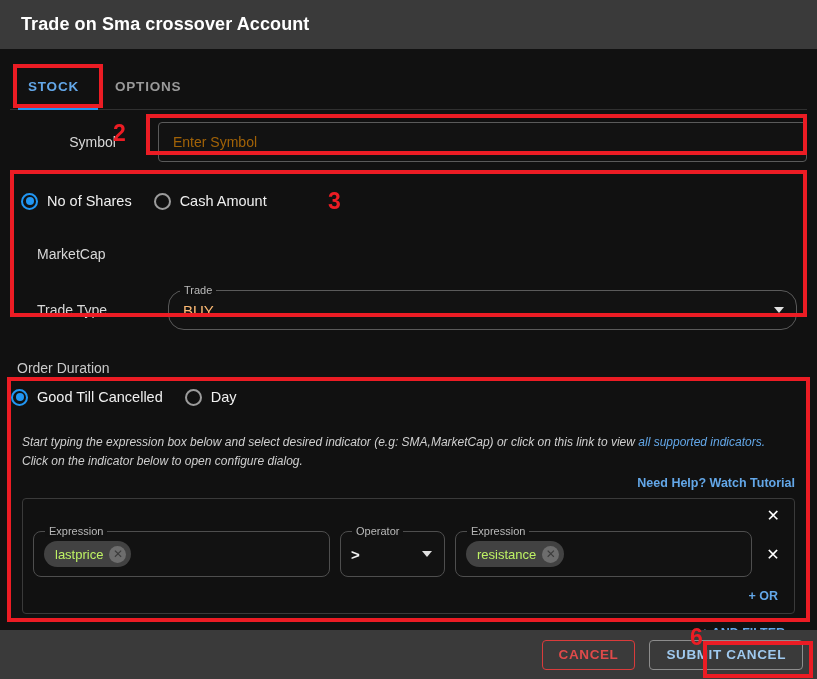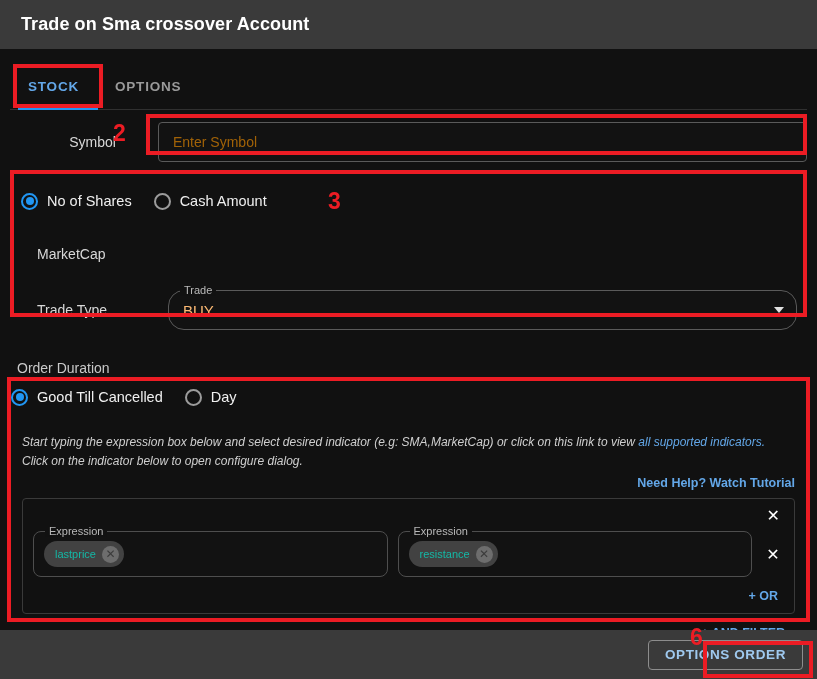--- a/index.html
+++ b/index.html
@@ -309,22 +309,22 @@
   .chip {
     display: inline-flex;
     align-items: center;
     height: 26px;
     background: #424242;
     border-radius: 13px;
     padding: 0 5px 0 11px;
     cursor: pointer;
   }
   .chip-label {
-    font-size: 11px;
-    color: #14b8a6;
+    font-size: 13px;
+    color: #bef264;
     margin-right: 6px;
   }
   .chip-x {
     width: 17px;
     height: 17px;
     border-radius: 50%;
     background: #6d6d6d;
     color: #3b3b3b;
     font-size: 12px;
     line-height: 17px;
@@ -490,20 +490,25 @@
 
         <div class="expr-row">
           <div class="expr-field expr-left">
             <span class="legend">Expression</span>
             <span class="chip">
               <span class="chip-label">lastprice</span>
               <span class="chip-x">✕</span>
             </span>
           </div>
 
+          <div class="expr-field expr-op">
+            <span class="legend">Operator</span>
+            <span class="op-value">&gt;</span>
+            <span class="caret"></span>
+          </div>
 
           <div class="expr-field expr-right">
             <span class="legend">Expression</span>
             <span class="chip">
               <span class="chip-label">resistance</span>
               <span class="chip-x">✕</span>
             </span>
           </div>
 
           <div class="row-x">✕</div>
@@ -511,21 +516,22 @@
 
         <div class="or-line">+ OR</div>
       </div>
 
       <div class="and-line">+ AND FILTER</div>
     </div>
 
   </div>
 
   <div class="footer">
-    <div class="btn btn-submit">OPTIONS ORDER</div>
+    <div class="btn btn-cancel">CANCEL</div>
+    <div class="btn btn-submit">SUBMIT CANCEL</div>
   </div>
 
   <div class="ann-box" style="left:13px; top:64px; width:90px; height:44px;"></div>
   <div class="ann-box" style="left:146px; top:114px; width:661px; height:41px;"></div>
   <div class="ann-num" style="left:113px; top:120px;">2</div>
 
   <div class="ann-box" style="left:10px; top:170px; width:797px; height:147px;"></div>
   <div class="ann-num" style="left:328px; top:188px;">3</div>
 
   <div class="ann-box" style="left:7px; top:377px; width:803px; height:245px;"></div>

